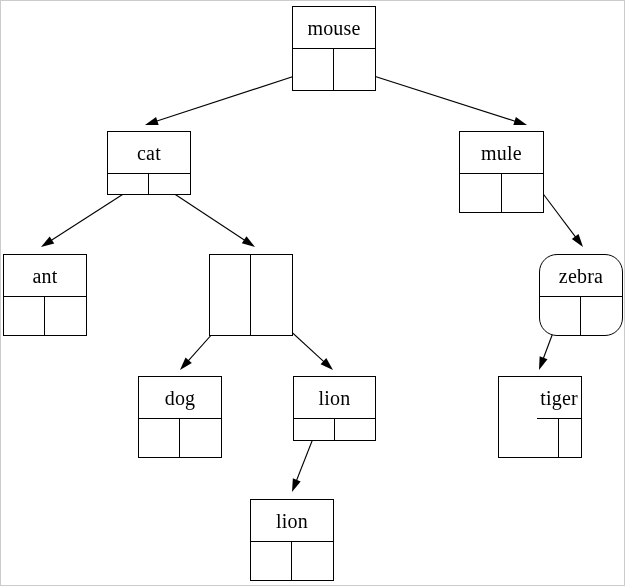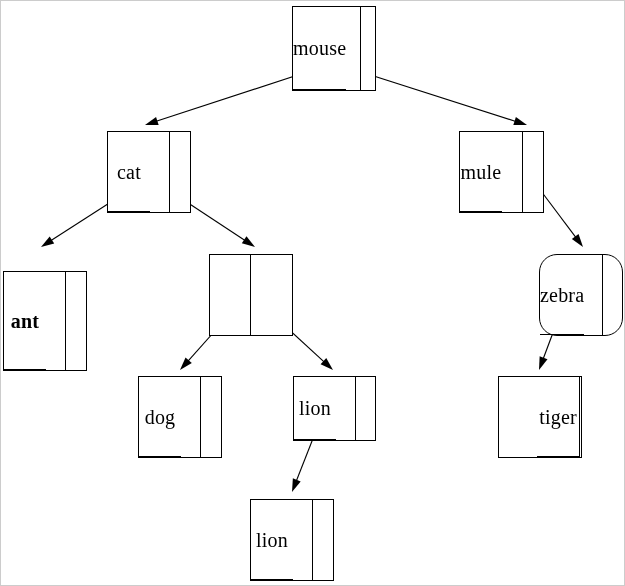--- a/index.html
+++ b/index.html
@@ -25,21 +25,21 @@
     width: 625px;
     height: 586px;
     pointer-events: none;
   }
   .node {
     position: absolute;
     box-sizing: border-box;
     border: 1px solid #000000;
     background: #ffffff;
     display: flex;
-    flex-direction: row;
+    flex-direction: column;
   }
   .node-label {
     flex: 0 0 42px;
     display: flex;
     align-items: center;
     justify-content: center;
     font-size: 20px;
     line-height: 1;
     color: #000000;
     border-bottom: 1px solid #000000;
@@ -101,35 +101,35 @@
         <polygon points="291,491 291.84432456904943,477.3644906210989 299.6626371139484,480.43597054945207" fill="#000000"></polygon>
       </g>
     </svg>
 <div class="node" style="left: 291px; top: 5px; width: 84px; height: 85px; border-color: rgb(0, 0, 0);">
       <div class="node-label">mouse</div>
       <div class="node-pointers">
         <div class="ptr-cell ptr-left"></div>
         <div class="ptr-cell ptr-right"></div>
       </div>
     </div>
-    <div class="node" style="left: 106px; top: 130px; width: 84px; height: 82px; border-color: rgb(0, 0, 0);">
+    <div class="node" style="left: 106px; top: 130px; width: 84px; height: 64px; border-color: rgb(0, 0, 0);">
       <div class="node-label">cat</div>
       <div class="node-pointers">
         <div class="ptr-cell ptr-left"></div>
         <div class="ptr-cell ptr-right"></div>
       </div>
     </div>
     <div class="node" style="left: 458px; top: 130px; width: 85px; height: 82px; border-color: rgb(0, 0, 0); text-align: center;">
       <div class="node-label">mule</div>
       <div class="node-pointers">
         <div class="ptr-cell ptr-left"></div>
         <div class="ptr-cell ptr-right"></div>
       </div>
     </div>
-    <div class="node" style="left: 2px; top: 270px; width: 84px; height: 100px; border-color: rgb(0, 0, 0); font-weight: bold;">
+    <div class="node" style="left: 2px; top: 253px; width: 84px; height: 82px; border-color: rgb(0, 0, 0);">
       <div class="node-label">ant</div>
       <div class="node-pointers">
         <div class="ptr-cell ptr-left"></div>
         <div class="ptr-cell ptr-right"></div>
       </div>
     </div>
     <div class="node" style="left: 208px; top: 253px; width: 84px; height: 82px; border-color: rgb(0, 0, 0);">
       <div class="node-pointers">
         <div class="ptr-cell ptr-left"></div>
         <div class="ptr-cell ptr-right"></div>

